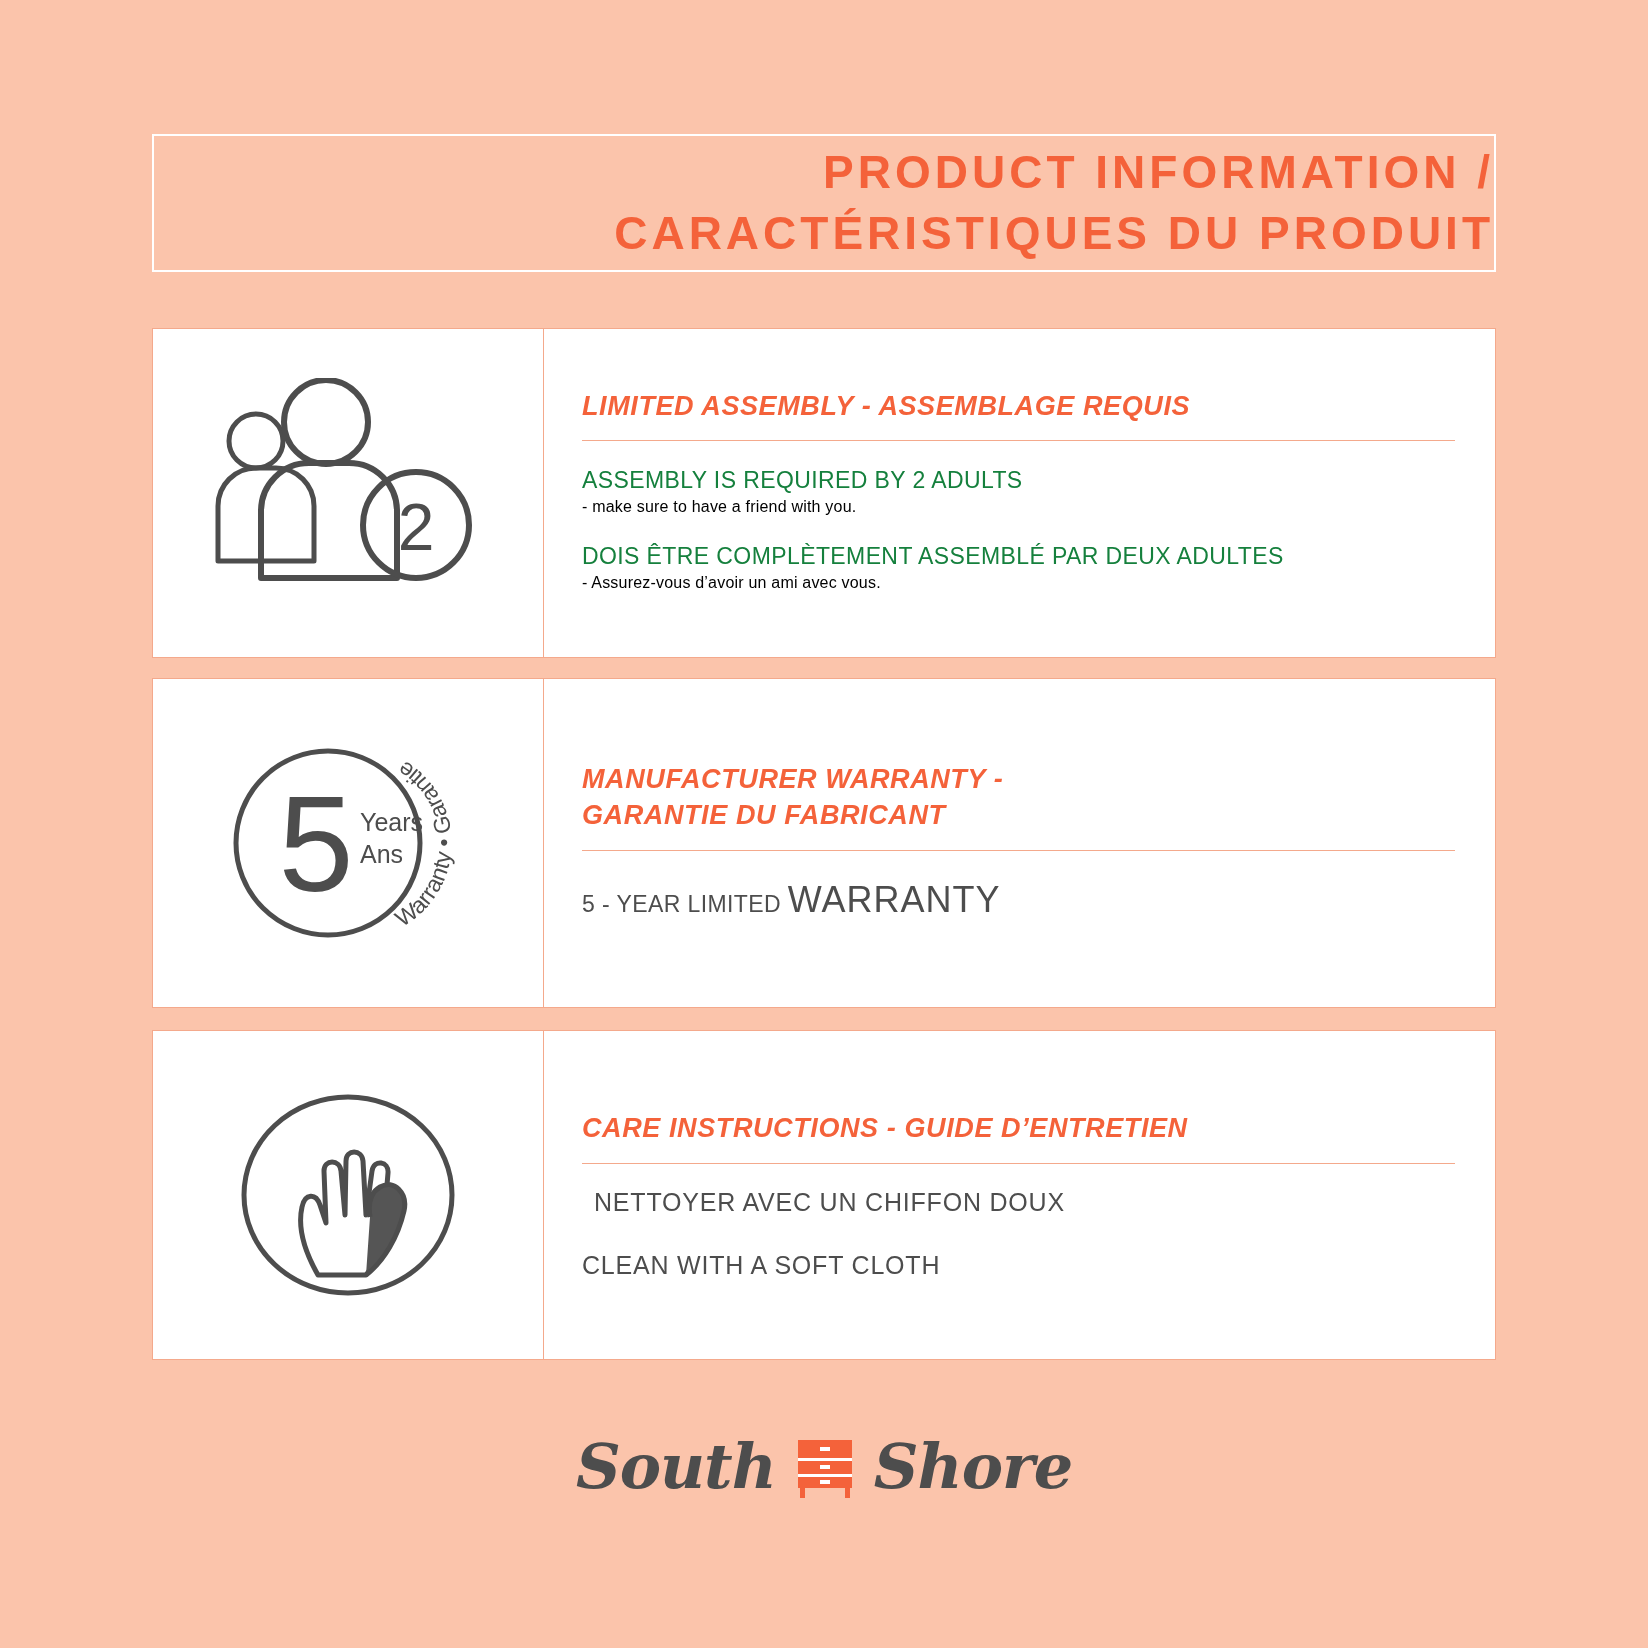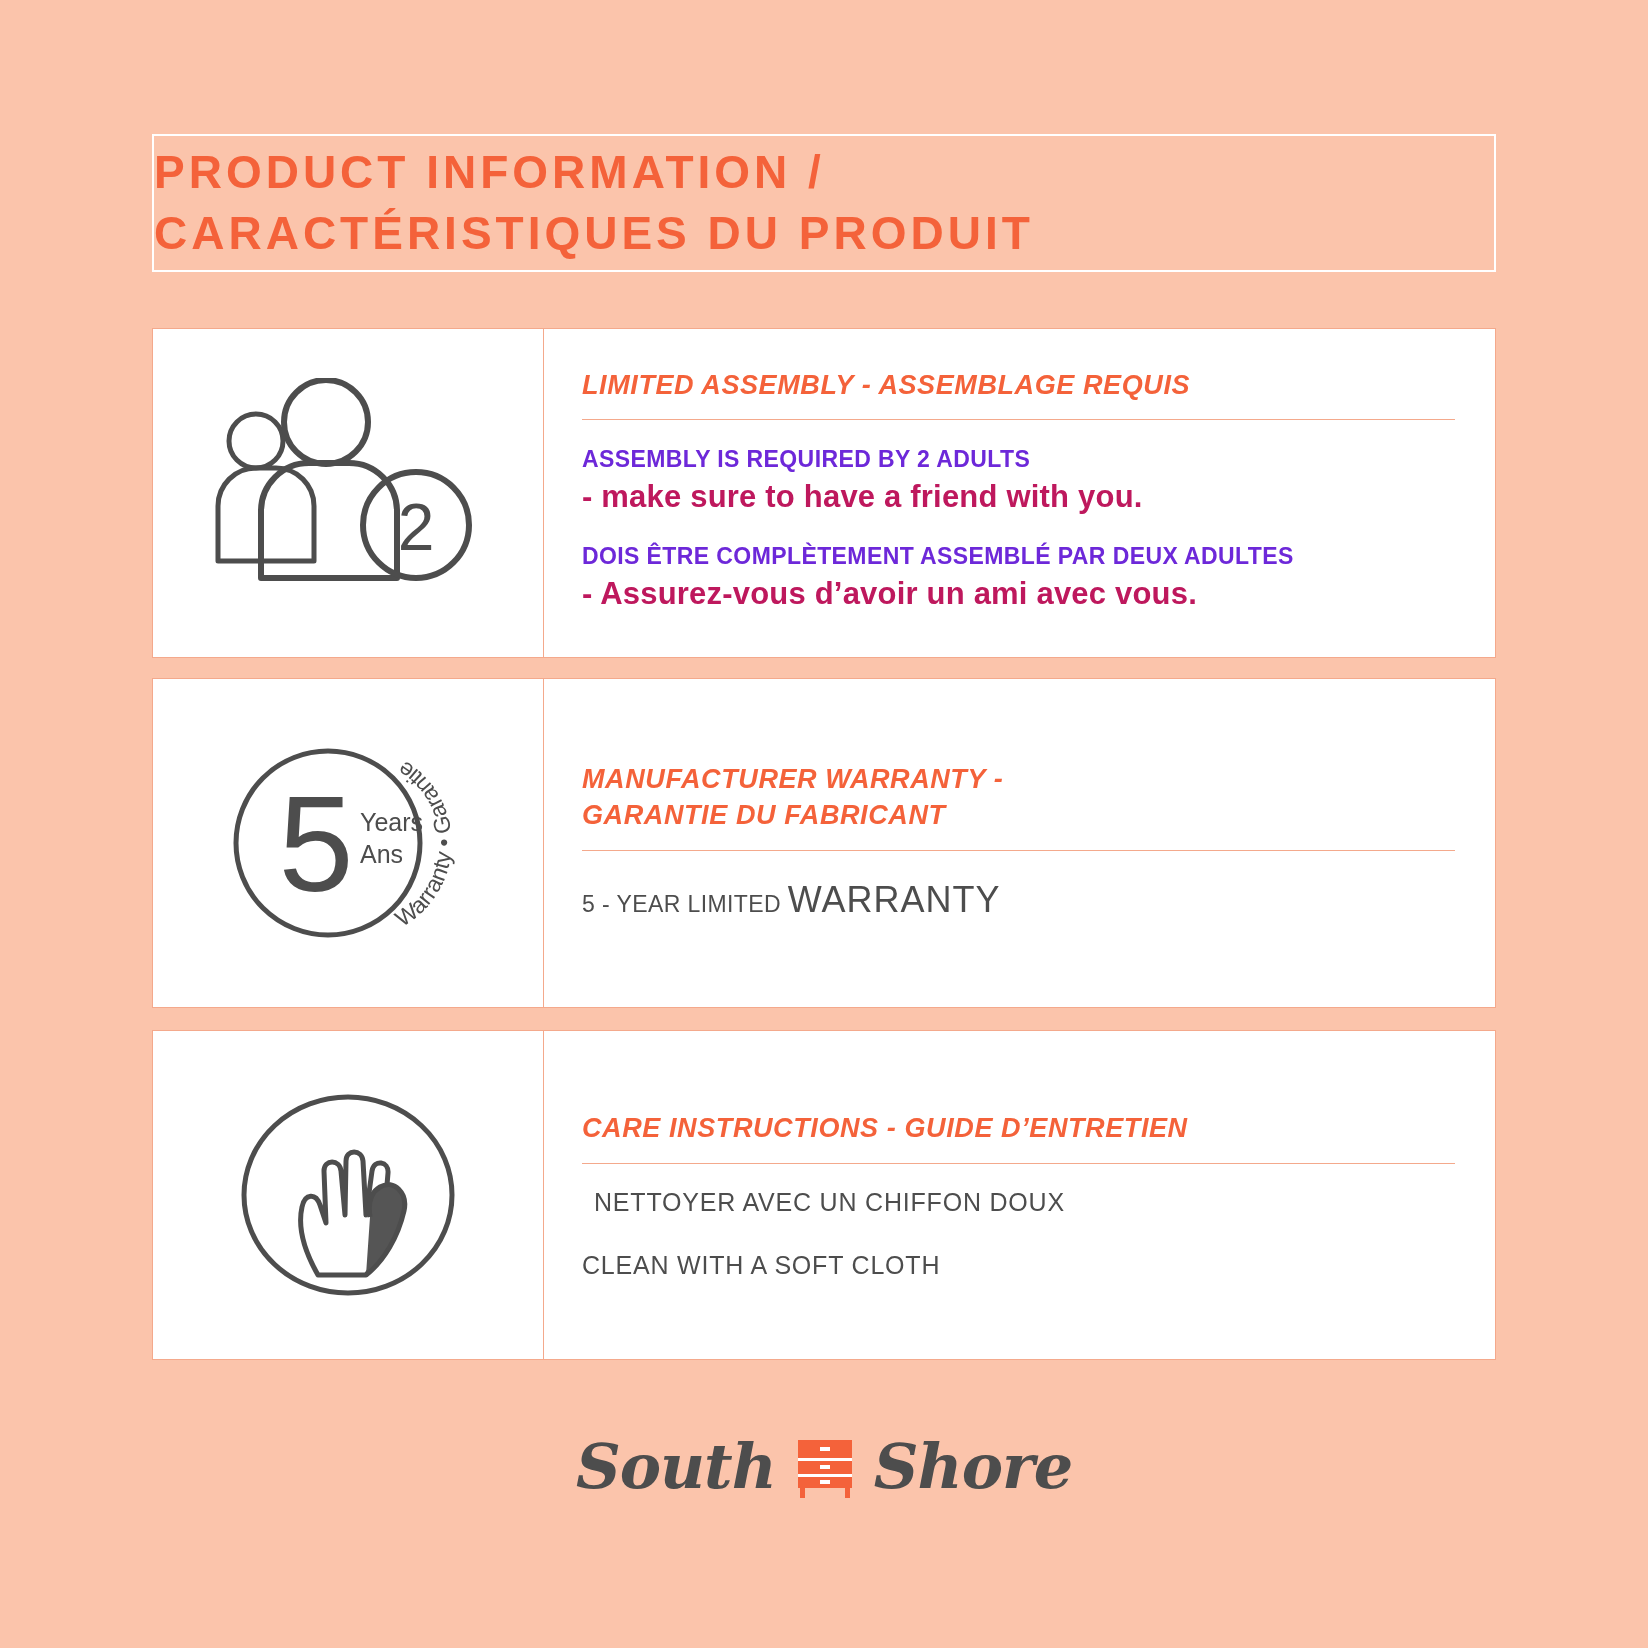--- a/index.html
+++ b/index.html
@@ -25,21 +25,21 @@
   .header {
     position: absolute;
     left: 152px;
     top: 134px;
     width: 1344px;
     height: 138px;
     border: 2px solid #FFFFFF;
     box-sizing: border-box;
     display: flex;
     flex-direction: column;
-    align-items: flex-start;
+    align-items: flex-end;
     justify-content: center;
   }
   .header-line {
     color: #F4623A;
     font-weight: bold;
     font-size: 46px;
     letter-spacing: 4px;
     line-height: 1.32;
     text-align: center;
     white-space: nowrap;
@@ -84,30 +84,30 @@
     font-size: 27px;
     letter-spacing: 0.6px;
     line-height: 1.35;
   }
   .card-rule {
     border-top: 1px solid #F4A98C;
     margin: 16px 0 24px 0;
     width: 100%;
   }
   .txt-strong {
-    color: #6d28d9;
-    font-weight: bold;
+    color: #15803d;
+    font-weight: normal;
     font-size: 23px;
     letter-spacing: 0.4px;
     line-height: 1.35;
   }
   .txt-light {
-    color: #be185d;
-    font-weight: bold;
-    font-size: 31px;
+    color: #000000;
+    font-weight: normal;
+    font-size: 16px;
     letter-spacing: 0.2px;
     line-height: 1.4;
   }
   .para { margin-bottom: 22px; }
   .para:last-child { margin-bottom: 4px; }
 
   .mix-line {
     color: #4D4D4D;
     font-size: 23px;
     letter-spacing: 0.4px;

